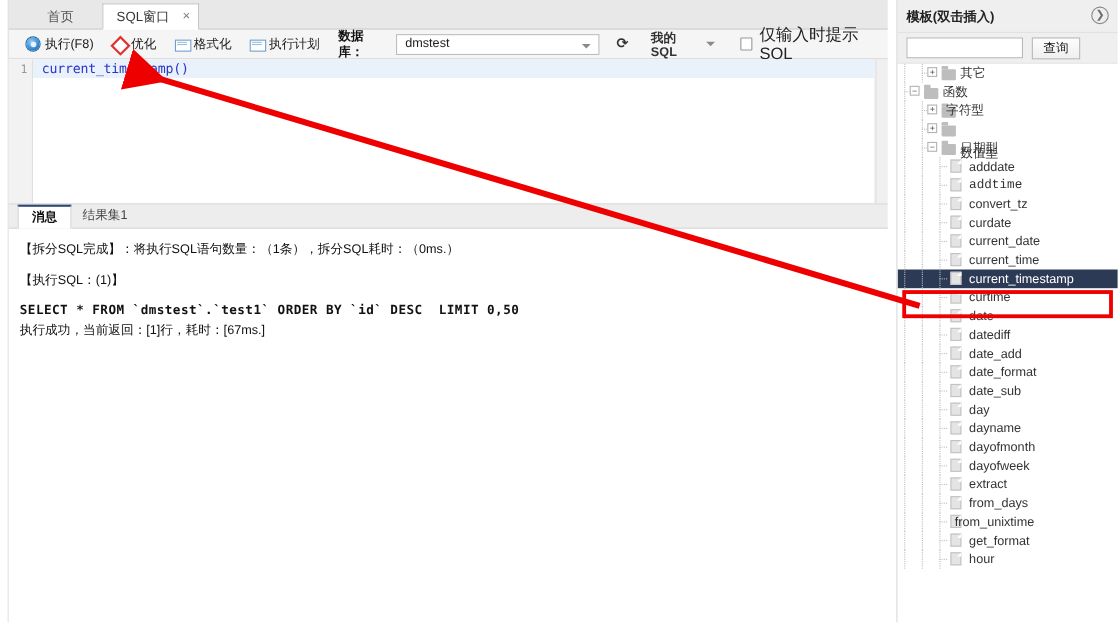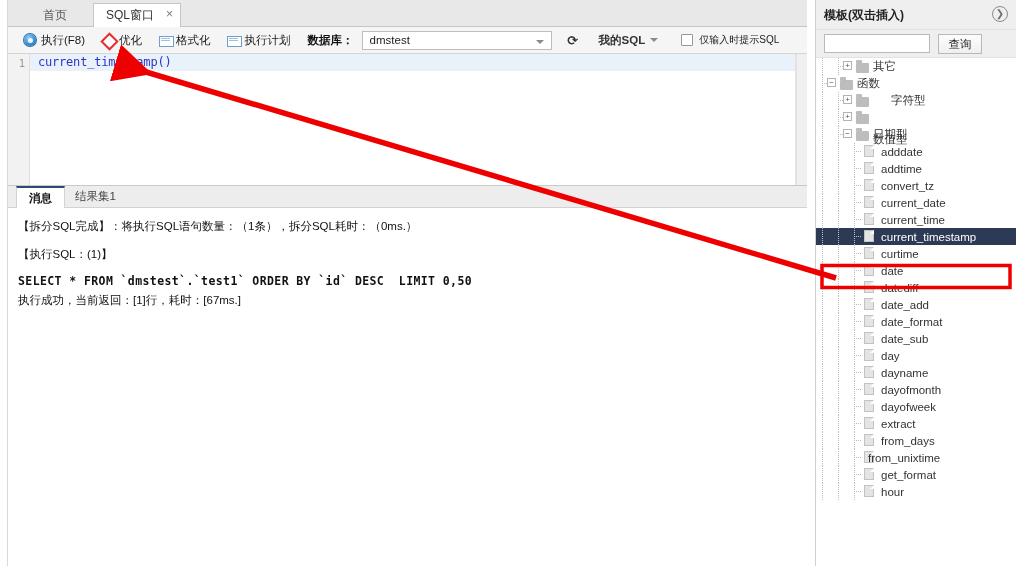--- a/index.html
+++ b/index.html
@@ -104,21 +104,21 @@
     display:flex; align-items:center; gap:5px; height:21px; padding:0 6px;
     margin-left:6px; font-size:11.5px; color:#333; cursor:pointer;
     border:1px solid transparent;
     font-weight:bold;
   }
   .tri-down{ width:0;height:0;border-left:4px solid transparent;
     border-right:4px solid transparent;border-top:4px solid #8a8a8a; }
 
   .chk-wrap{ display:flex; align-items:center; gap:6px; margin-left:14px; cursor:pointer; }
   .chk{ width:12px;height:12px;border:1px solid #999;background:#fff;border-radius:1px; }
-  .chk-label{ font-size:10px; color:#222; }
+  .chk-label{ font-size:15px; color:#222; }
 
   
   .editor{
     position:absolute; left:8px; top:54px; width:788px; height:131px;
     background:#ffffff; border-right:1px solid #e2e2e2;
   }
   .gutter{
     position:absolute; left:0; top:0; width:22px; height:131px;
     background:#f2f2f2; border-right:1px solid #e0e0e0;
   }
@@ -340,21 +340,21 @@
           <span class="toggle" style="left: 11px; top: 3px;">−</span>
           <span class="folder" style="left: 24px; top: 5px;"></span>
           <span class="tlabel" style="left: 41px;">函数</span>
         </div>
         <div class="tnode">
           <i class="guide" style="left: 6px;"></i>
           <i class="guide" style="left: 22px;"></i>
           <i class="dash" style="left: 22px;"></i>
           <span class="toggle" style="left: 27px; top: 3px;">+</span>
           <span class="folder" style="left: 40px; top: 5px;"></span>
-          <span class="tlabel" style="left: 75px; text-align: right;">字符型</span>
+          <span class="tlabel" style="left: 44px; text-align: right;">字符型</span>
         </div>
         <div class="tnode">
           <i class="guide" style="left: 6px;"></i>
           <i class="guide" style="left: 22px;"></i>
           <i class="dash" style="left: 22px;"></i>
           <span class="toggle" style="left: 27px; top: 3px;">+</span>
           <span class="folder" style="left: 40px; top: 5px;"></span>
           <span class="tlabel" style="left: 57px; margin-top: 44px;">数值型</span>
         </div>
         <div class="tnode">
@@ -372,29 +372,37 @@
           <i class="dash" style="left: 38px;"></i>
           <span class="doc" style="left: 48px; top: 2px;"></span>
           <span class="tlabel" style="left: 65px;">adddate</span>
         </div>
         <div class="tnode">
           <i class="guide" style="left: 6px;"></i>
           <i class="guide" style="left: 22px;"></i>
           <i class="guide" style="left: 38px;"></i>
           <i class="dash" style="left: 38px;"></i>
           <span class="doc" style="left: 48px; top: 2px;"></span>
-          <span class="tlabel" style="left: 65px;">addtime</span>
+          <span class="tlabel" style="left: 65px; font-family: Liberation Mono, monospace;">addtime</span>
         </div>
         <div class="tnode">
           <i class="guide" style="left: 6px;"></i>
           <i class="guide" style="left: 22px;"></i>
           <i class="guide" style="left: 38px;"></i>
           <i class="dash" style="left: 38px;"></i>
           <span class="doc" style="left: 48px; top: 2px;"></span>
           <span class="tlabel" style="left: 65px;">convert_tz</span>
+        </div>
+        <div class="tnode">
+          <i class="guide" style="left: 6px;"></i>
+          <i class="guide" style="left: 22px;"></i>
+          <i class="guide" style="left: 38px;"></i>
+          <i class="dash" style="left: 38px;"></i>
+          <span class="doc" style="left: 48px; top: 2px;"></span>
+          <span class="tlabel" style="left: 65px;">curdate</span>
         </div>
         <div class="tnode">
           <i class="guide" style="left: 6px;"></i>
           <i class="guide" style="left: 22px;"></i>
           <i class="guide" style="left: 38px;"></i>
           <i class="dash" style="left: 38px;"></i>
           <span class="doc" style="left: 48px; top: 2px;"></span>
           <span class="tlabel" style="left: 65px;">current_date</span>
         </div>
         <div class="tnode">

